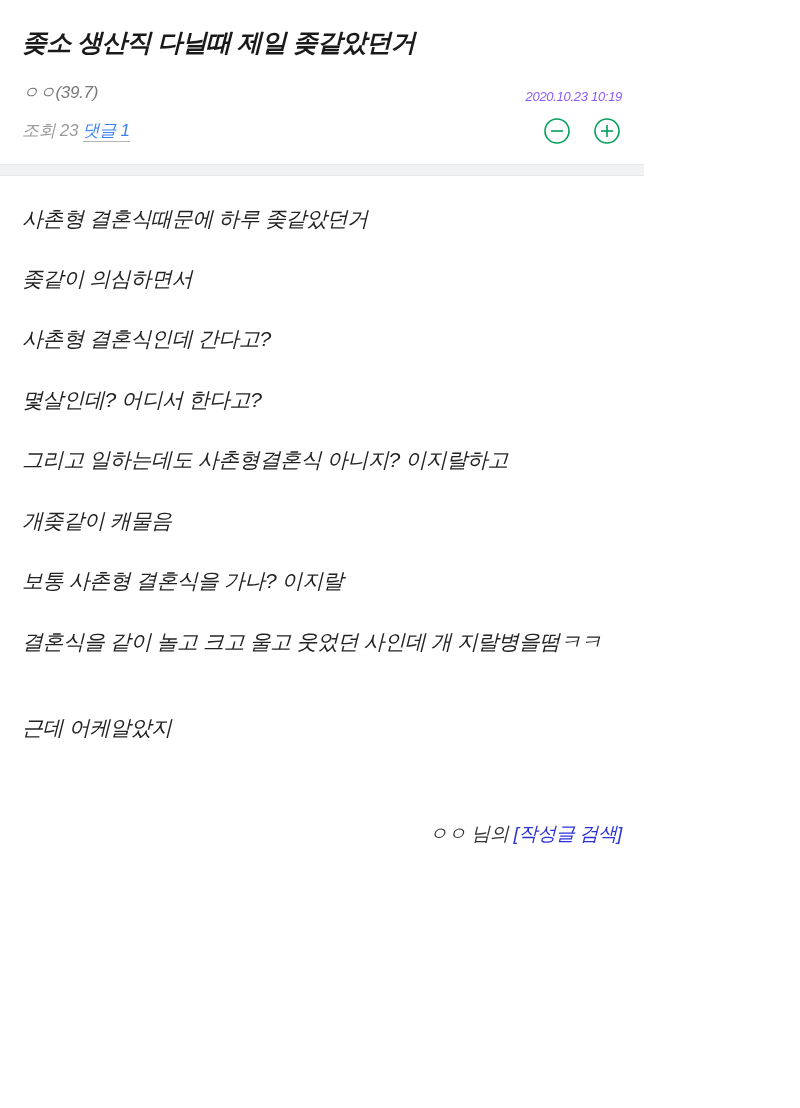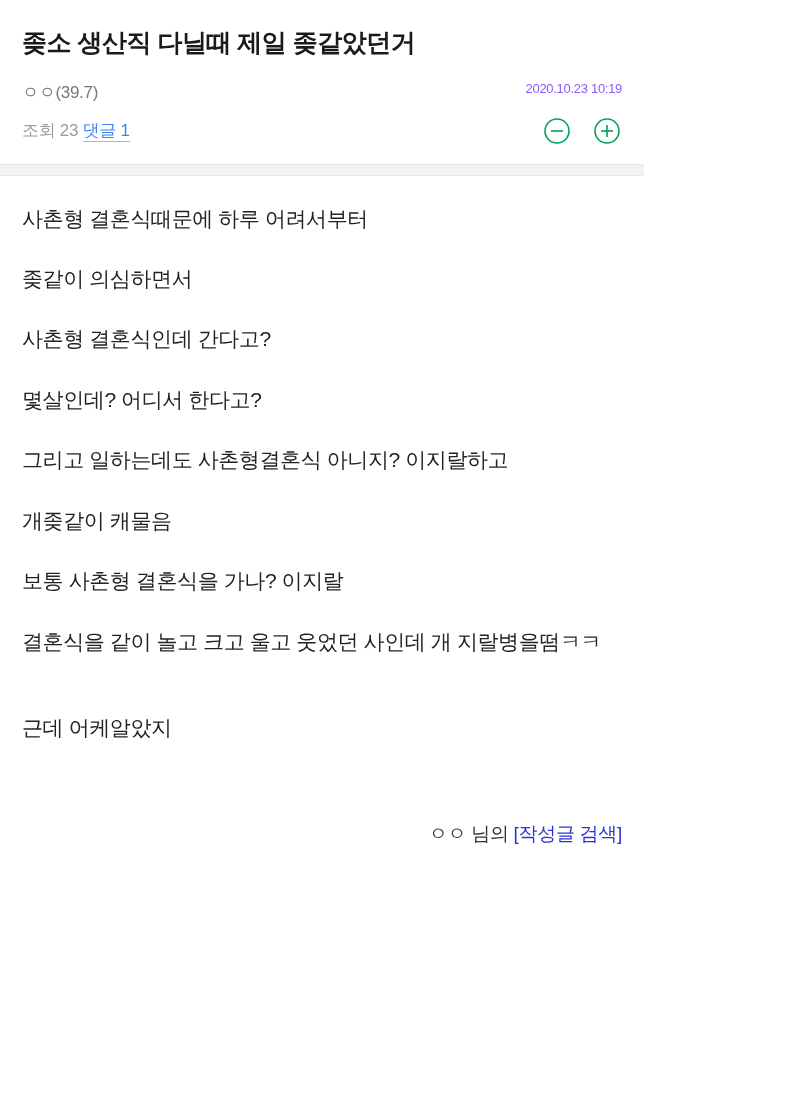--- a/index.html
+++ b/index.html
@@ -14,39 +14,40 @@
     font-family: "Liberation Sans", "DejaVu Sans", sans-serif;
     color: #222222;
     -webkit-font-smoothing: antialiased;
   }
   .page {
     width: 644px;
     min-height: 1108px;
     box-sizing: border-box;
     position: relative;
     background: #ffffff;
+    font-style: italic;
   }
 
   
   .post-header {
     padding: 26px 22px 0 22px;
     box-sizing: border-box;
   }
   .post-title {
     font-size: 25px;
     font-weight: bold;
     line-height: 1.3;
     color: #1a1a1a;
     letter-spacing: -0.5px;
     margin: 0 0 22px 0;
     word-break: keep-all;
   }
   .meta-row {
     display: flex;
-    align-items: flex-start;
+    align-items: flex-end;
     justify-content: space-between;
     margin-bottom: 12px;
     margin-top: 20px;
   }
   .author {
     font-size: 17px;
     color: #777777;
     letter-spacing: -0.3px;
   }
   .post-date {
@@ -163,21 +164,21 @@
             <line x1="14" y1="8" x2="14" y2="20" stroke="#00a05a" stroke-width="1.6"></line>
           </svg>
         </span>
       </span>
     </div>
   </div>
 
   <div class="section-divider"></div>
 
   <div class="post-body">
-    <p>사촌형 결혼식때문에 하루 어려서부터</p>
+    <p>사촌형 결혼식때문에 하루 좆같았던거</p>
     <p>좆같이 의심하면서</p>
     <p>사촌형 결혼식인데 간다고?</p>
     <p>몇살인데? 어디서 한다고?</p>
     <p>그리고 일하는데도 사촌형결혼식 아니지? 이지랄하고</p>
     <p>개좆같이 캐물음</p>
     <p>보통 사촌형 결혼식을 가나? 이지랄</p>
     <p>결혼식을 같이 놀고 크고 울고 웃었던 사인데 개 지랄병을떰ㅋㅋ</p>
     <p class="blank"></p>
     <p>근데 어케알았지</p>
   </div>

